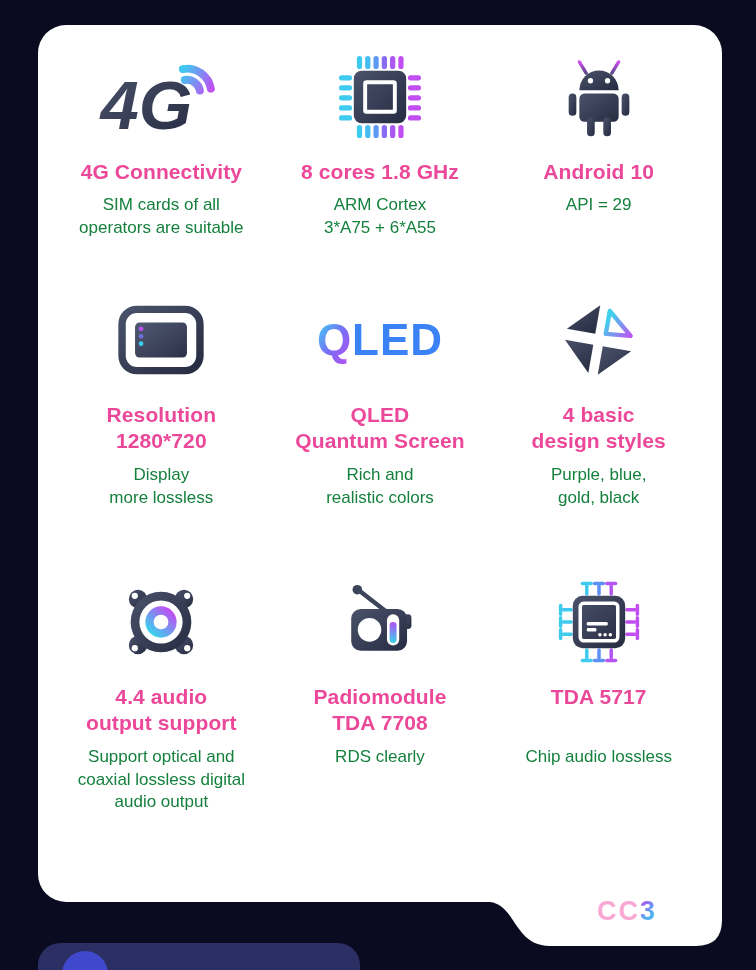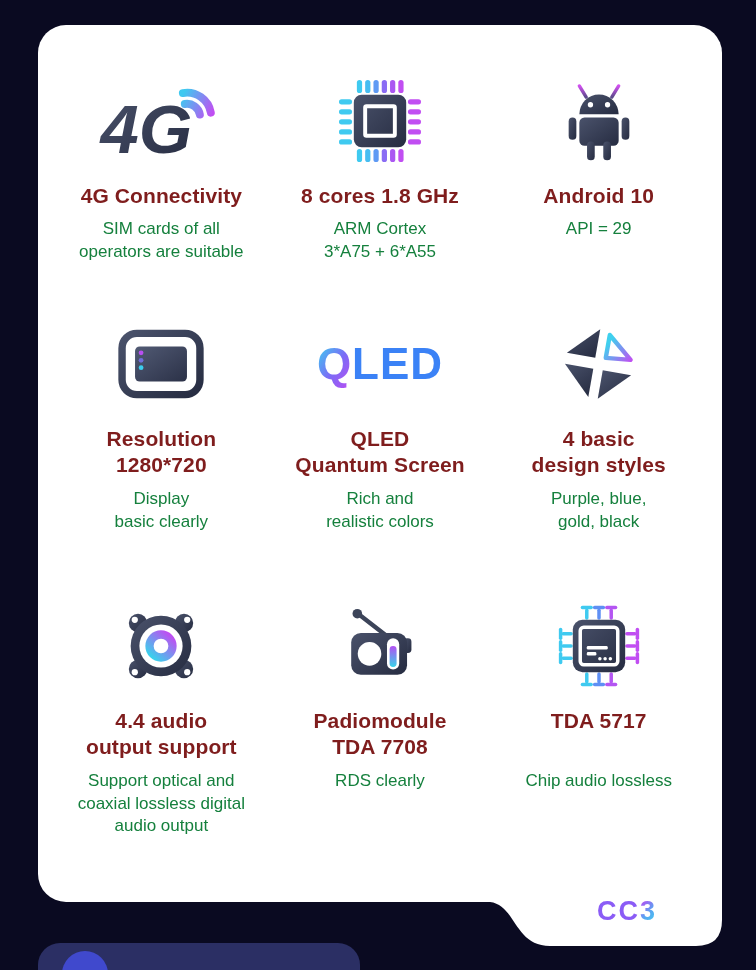--- a/index.html
+++ b/index.html
@@ -8,47 +8,47 @@
     background:#0a0a21; overflow:hidden;
     font-family:"Liberation Sans", sans-serif;
   }
   .card {
     position:absolute; left:38px; top:25px; width:684px; height:877px;
     background:#ffffff; border-radius:28px 28px 0 28px;
   }
   .grid {
     display:grid; grid-template-columns:repeat(3,1fr);
     grid-template-rows:243px 282px 1fr;
-    padding:50px 14px 0 14px; height:100%; box-sizing:border-box;
+    padding:26px 14px 0 14px; height:100%; box-sizing:border-box;
   }
   .cell { display:flex; flex-direction:column; align-items:center; text-align:center; }
   .icon-box { height:92px; display:flex; align-items:center; justify-content:center; margin-bottom:16px; }
   .title {
-    font-size:21px; font-weight:bold; color:#7f1d1d;
+    font-size:21px; font-weight:bold; color:#ec4899;
     line-height:1.24; white-space:pre-line; letter-spacing:0.1px;
   }
   .title.two { min-height:53px; }
   .subtitle {
     margin-top:9px; font-size:17px; color:#15803d;
     line-height:1.33; white-space:pre-line;
   }
   
   .qled { font-size:44px; font-weight:800; letter-spacing:1px; line-height:1; }
   .qled .q {
     background:linear-gradient(125deg,#3fc9f0 10%,#7b6cf6 55%,#b44ff2 95%);
     -webkit-background-clip:text; background-clip:text; color:transparent;
   }
   .qled .led { color:#3b82f6; }
   
   .tab-svg { position:absolute; left:490px; top:902px; width:232px; height:44px; }
   .brand {
     position:absolute; left:552px; top:897px; width:150px; height:28px;
     text-align:center; font-size:27px; font-weight:bold; letter-spacing:2px; line-height:28px;
   }
-  .brand .cc { color:#8b5cf6; }
+  .brand .cc { color:#f9a8d4; }
   .brand .three {
     background:linear-gradient(135deg,#b14ff2 15%,#58a7f2 55%,#3fd0ee 95%);
     -webkit-background-clip:text; background-clip:text; color:transparent;
   }
   
   .next-card {
     position:absolute; left:38px; top:943px; width:322px; height:27px;
     background:#2b2f64; border-radius:22px 22px 0 0; overflow:hidden;
   }
   .next-circle {
@@ -176,21 +176,21 @@
             <rect x="13" y="10" width="84" height="66" rx="16" fill="#ffffff" stroke="url(#dk4)" stroke-width="8"></rect>
             <rect x="27" y="24" width="56" height="38" rx="5" fill="url(#dk4b)"></rect>
             <circle cx="33.5" cy="31" r="2.6" fill="#b84ff2"></circle>
             <circle cx="33.5" cy="39" r="2.6" fill="#7b74f5" opacity="0.8"></circle>
             <circle cx="33.5" cy="47" r="2.6" fill="#3bcdee"></circle>
           </svg>
         </div>
         <div class="title two">Resolution
 1280*720</div>
         <div class="subtitle">Display
-basic clearly</div>
+more lossless</div>
       </div>
 
       <div class="cell">
         <div class="icon-box">
           <div class="qled">
             <span class="q">Q</span><span class="led">LED</span>
           </div>
         </div>
         <div class="title two">QLED
 Quantum Screen</div>

